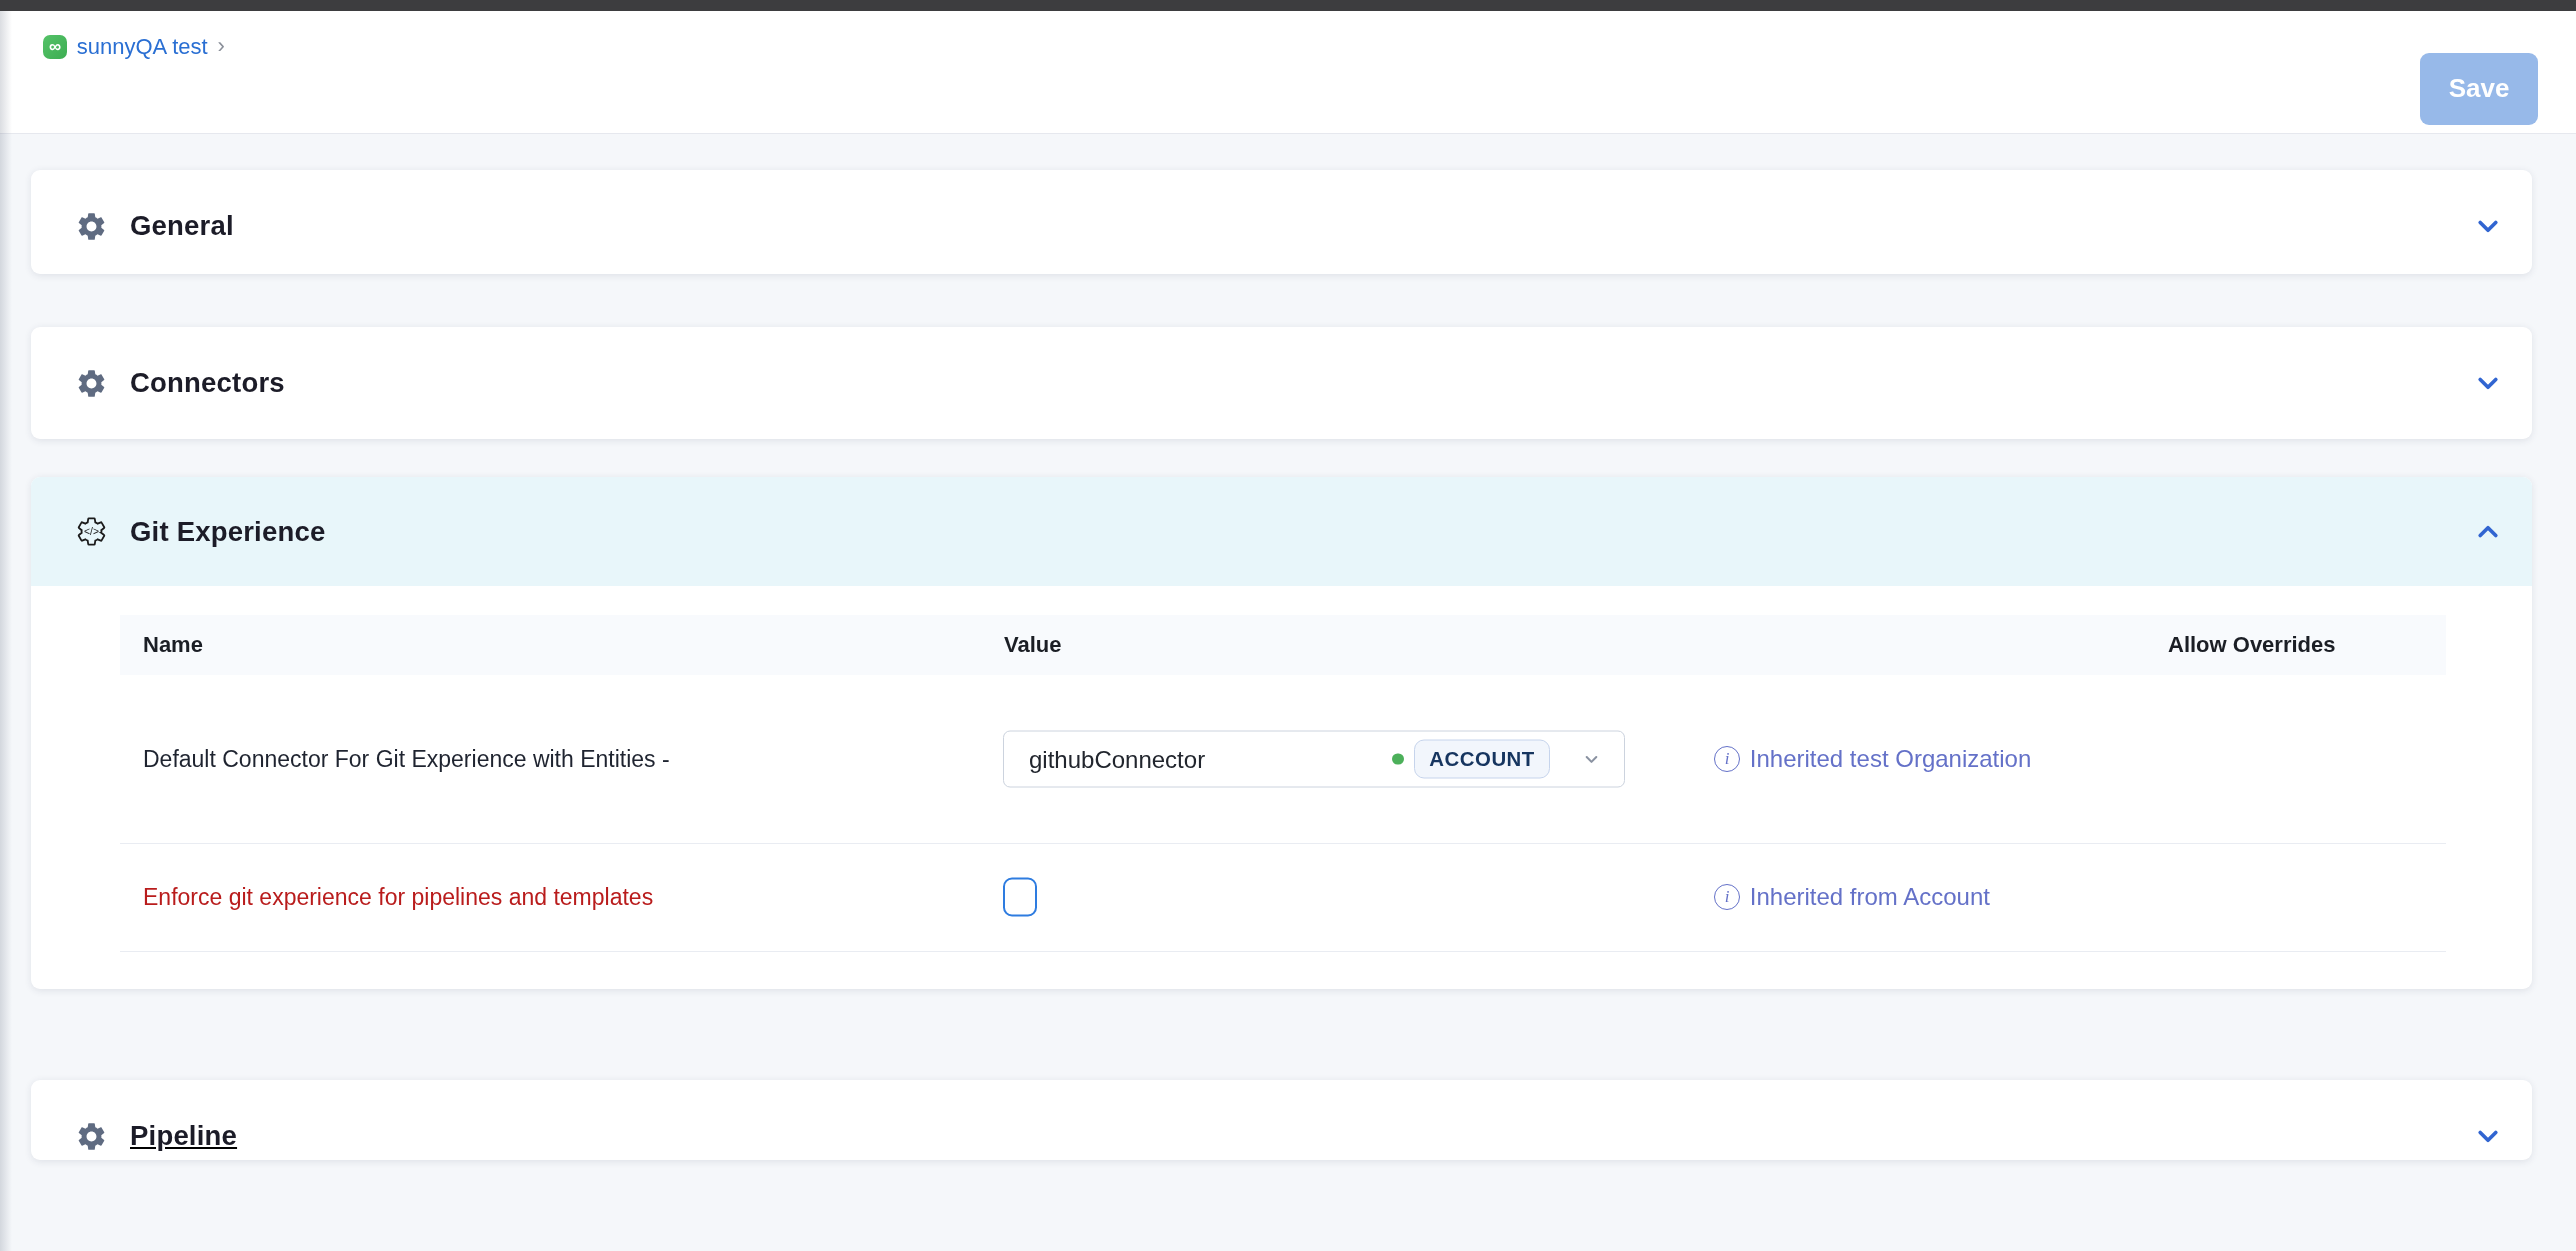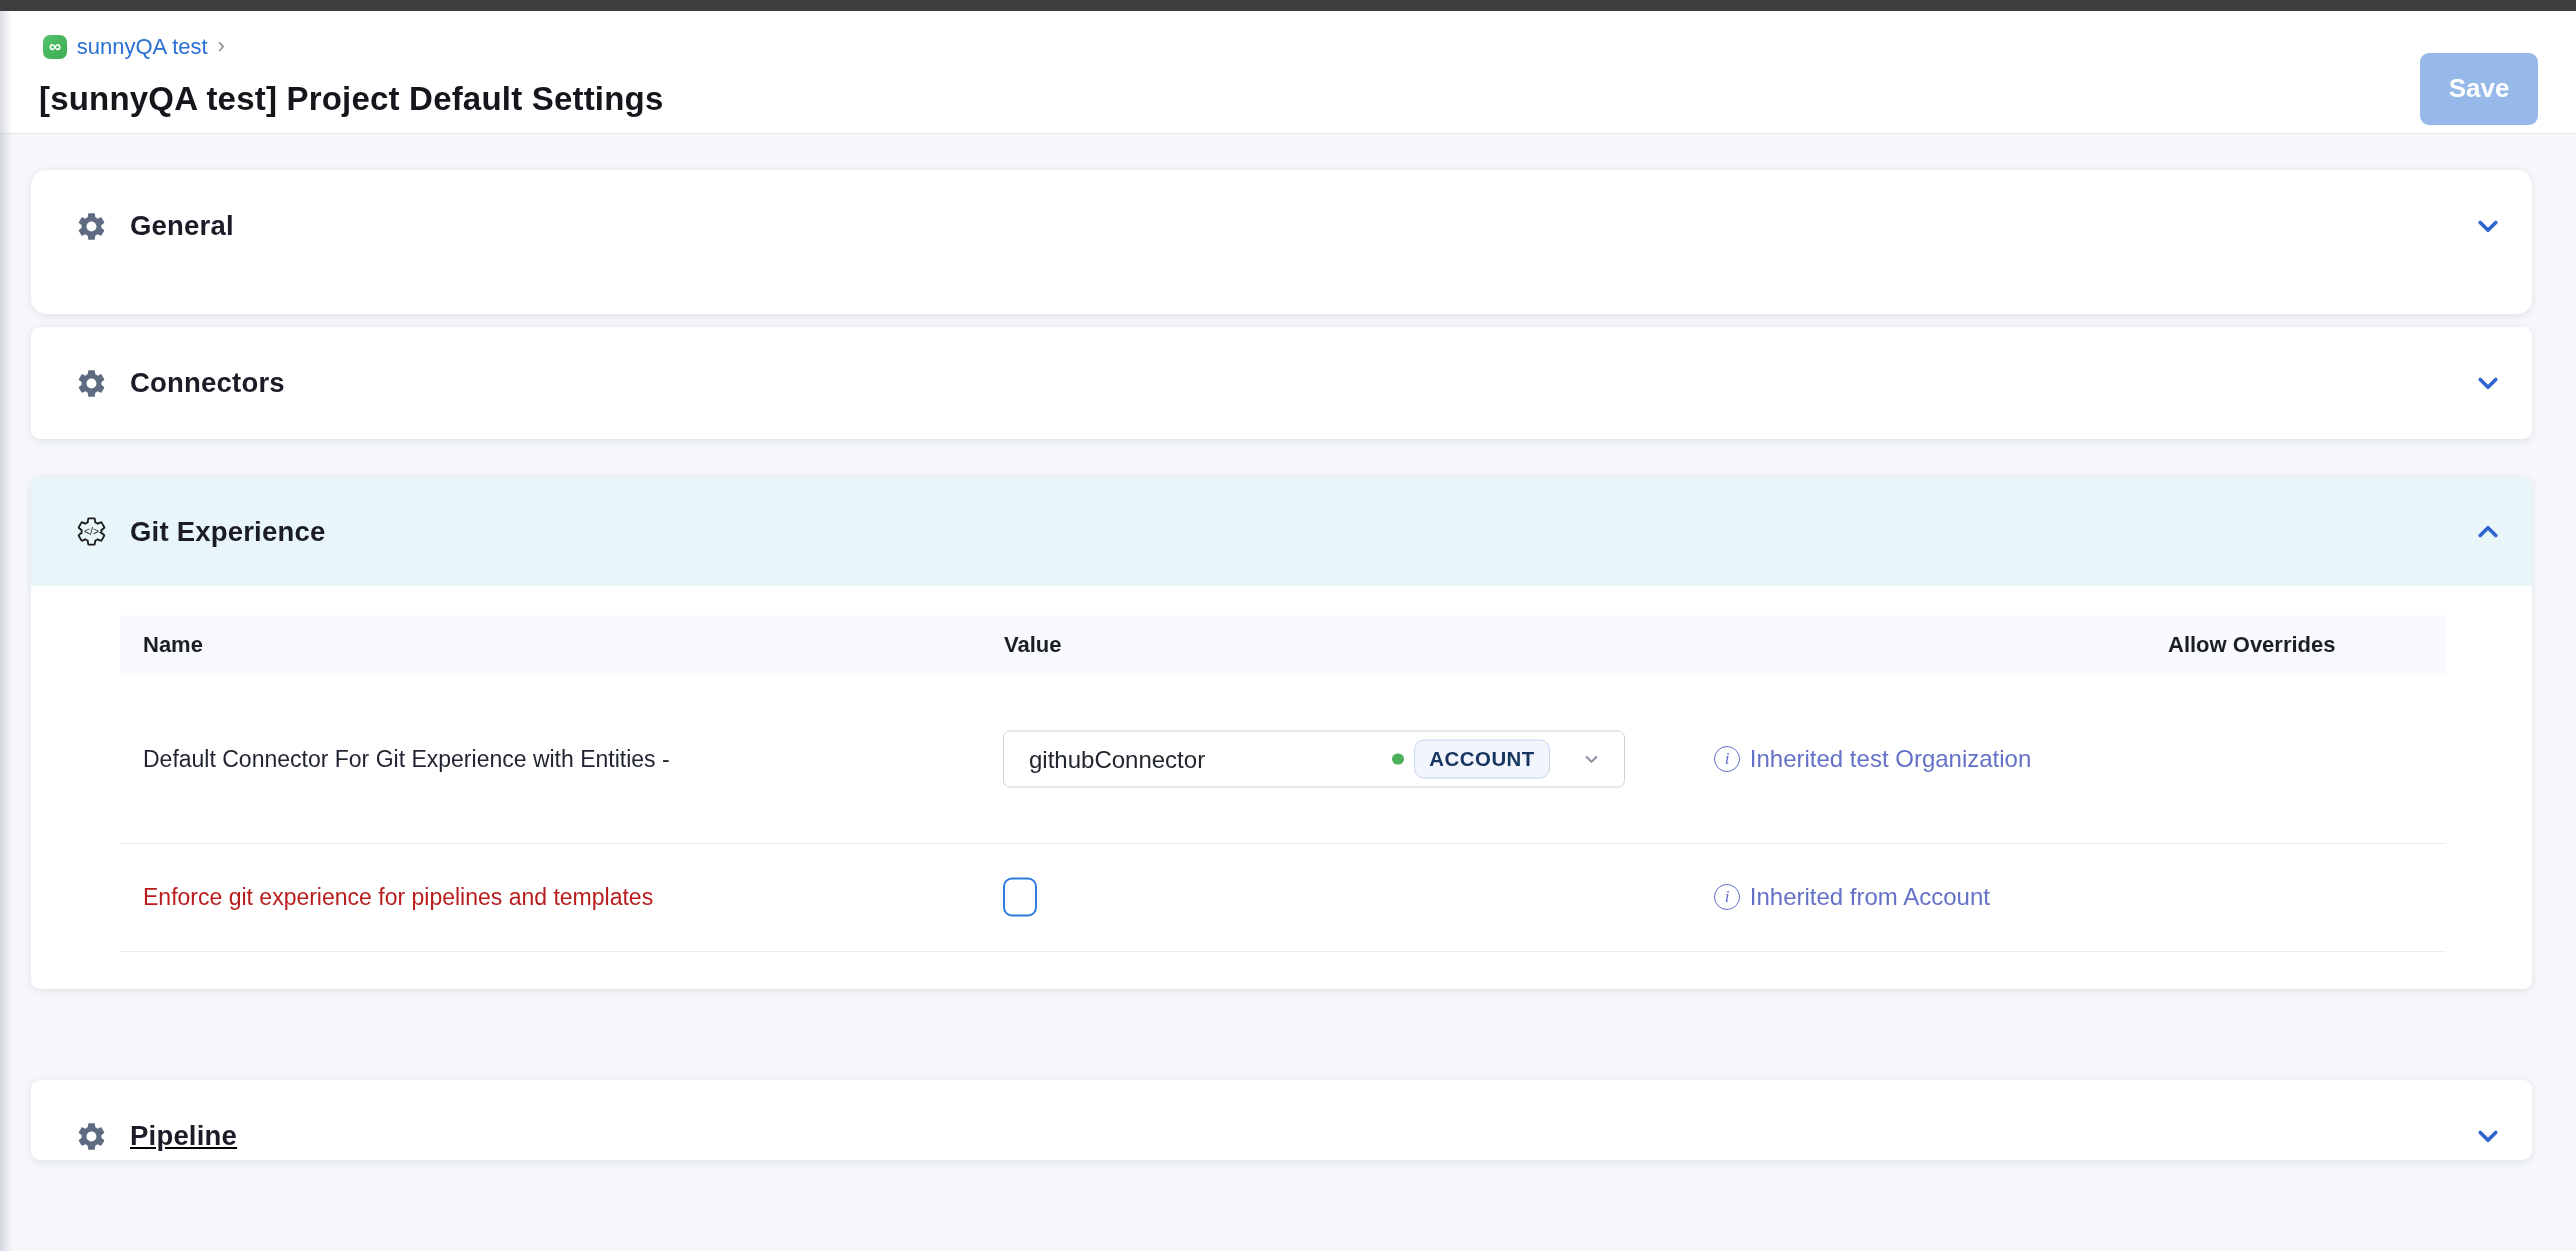--- a/index.html
+++ b/index.html
@@ -21,21 +21,21 @@
   .save-btn { position:absolute; right:38px; top:42px; width:118px; height:72px; background:#97b9e9; color:#ffffff;
     border:none; border-radius:9px; font-size:26px; font-weight:700; font-family:inherit; cursor:default; }
 
   .card { position:absolute; left:31px; width:2501px; background:#ffffff; border-radius:9px;
     box-shadow:0 1.8px 7px rgba(40,50,80,.10); }
   .sec-head { height:112px; display:flex; align-items:center; padding:0 0 0 44px; position:relative; cursor:pointer; }
   .sec-gear { width:33px; height:33px; flex:0 0 auto; }
   .sec-title { margin-left:22px; font-size:27.5px; font-weight:700; color:#1c1c28; letter-spacing:0.2px; }
   .sec-chevron { position:absolute; right:27px; top:50%; transform:translateY(-50%); width:34px; height:34px; }
 
-  #card-general { top:170px; height:144px;border-radius:15px; }
+  #card-general { top:170px; height:104px; }
   #card-connectors { top:327px; height:112px; }
   #card-git { top:477px; height:512px; }
   #card-pipeline { top:1080px; height:80px;text-decoration:underline; }
 
   .git-head { height:109px; background:#e8f6fa; border-radius:9px 9px 0 0; }
 
   .git-table { position:absolute; left:89px; top:138px; width:2326px; }
   .t-headrow { position:relative; height:60px; background:#f8fafd; }
   .t-col { position:absolute; top:50%; transform:translateY(-50%); font-size:22px; font-weight:600; color:#1b1e25; }
   .c-name { left:23px; } .c-value { left:884px; } .c-overrides { left:2048px; }
@@ -68,21 +68,20 @@
 <body>
 
 <div class="topbar"></div>
 
 <header class="app-header">
   <div class="breadcrumb">
     <span class="proj-icon">∞</span>
     <span class="crumb-link">sunnyQA test</span>
     <span class="crumb-sep">›</span>
   </div>
-  <h1 class="page-title">[sunnyQA test] Project Default Settings</h1>
   <button class="save-btn">Save</button>
 </header>
 
 <div class="left-shade"></div>
 
 <section class="card" id="card-general">
   <div class="sec-head">
     <svg class="sec-gear" viewBox="0 0 24 24">
       <path fill="#5f6b81" d="M19.14 12.94c.04-.3.06-.61.06-.94 0-.32-.02-.64-.07-.94l2.03-1.58c.18-.14.23-.41.12-.61l-1.92-3.32c-.12-.22-.37-.29-.59-.22l-2.39.96c-.5-.38-1.03-.7-1.62-.94l-.36-2.54c-.04-.24-.24-.41-.48-.41h-3.84c-.24 0-.43.17-.47.41l-.36 2.54c-.59.24-1.13.56-1.62.94l-2.39-.96c-.22-.08-.47 0-.59.22L2.74 8.87c-.12.21-.08.47.12.61l2.03 1.58c-.05.3-.09.63-.09.94s.02.64.07.94l-2.03 1.58c-.18.14-.23.41-.12.61l1.92 3.32c.12.22.37.29.59.22l2.39-.96c.5.38 1.03.7 1.62.94l.36 2.54c.05.24.24.41.48.41h3.84c.24 0 .44-.17.47-.41l.36-2.54c.59-.24 1.13-.56 1.62-.94l2.39.96c.22.08.47 0 .59-.22l1.92-3.32c.12-.22.07-.47-.12-.61l-2.03-1.58zM12 15.6c-1.98 0-3.6-1.62-3.6-3.6s1.62-3.6 3.6-3.6 3.6 1.62 3.6 3.6-1.62 3.6-3.6 3.6z"></path>
     </svg>

